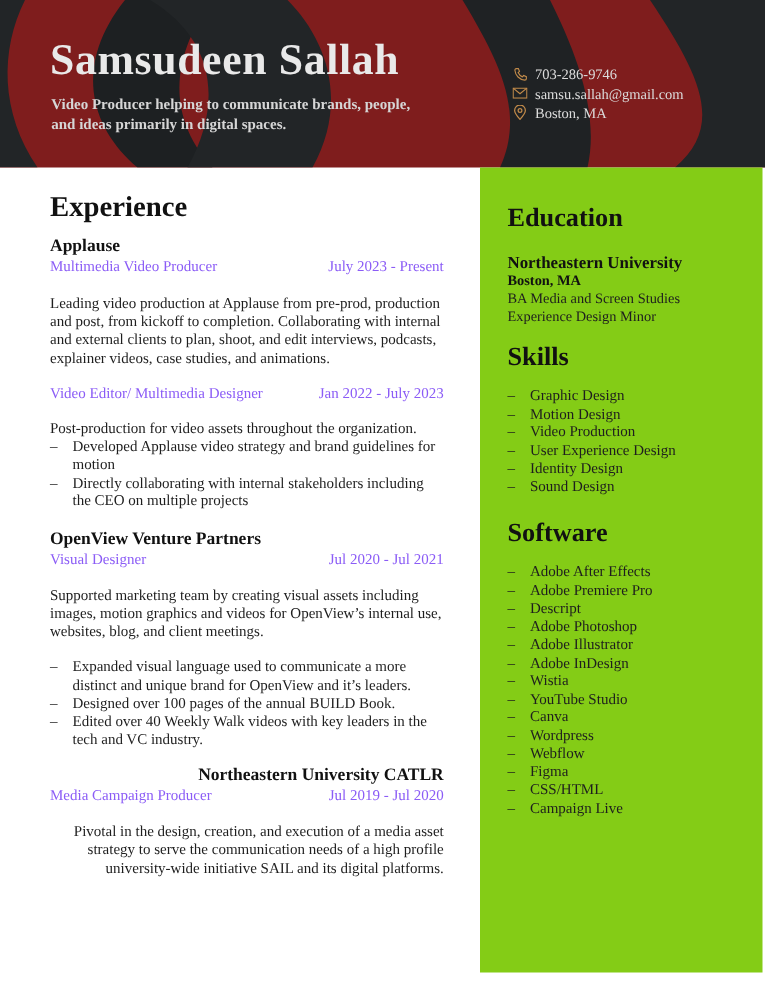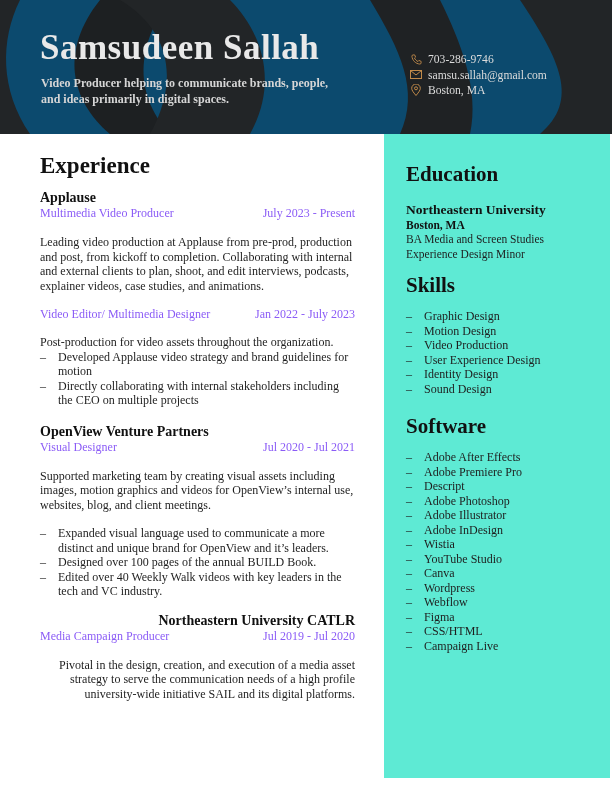--- a/index.html
+++ b/index.html
@@ -1,21 +1,21 @@
 <!DOCTYPE html>
 <html><head>
   <meta charset="utf-8">
   <style>
     * { margin: 0; padding: 0; box-sizing: border-box; }
     html, body { width: 612px; height: 792px; background: #ffffff; overflow: hidden; }
     body { position: relative; font-family: "DejaVu Serif", "Liberation Serif", serif; color: #1e1e1e; }
 
     .header {
       position: absolute; left: 0; top: 0; width: 612px; height: 134px;
-      background: #0c4a6e; overflow: hidden;
+      background: #7f1d1d; overflow: hidden;
     }
     .header svg.bg { position: absolute; left: 0; top: 0; }
     .name {
       position: absolute; left: 40px; top: 28px;
       font-family: "Liberation Serif", "DejaVu Serif", serif;
       font-size: 35px; font-weight: bold; color: #e9e9e9; letter-spacing: 0.5px;
       white-space: nowrap;
     }
     .tagline {
       position: absolute; left: 41px; top: 75px; width: 300px;
@@ -39,21 +39,21 @@
       font-size: 14px; line-height: 16px; color: #111;
     }
     .role-row { display: flex; justify-content: space-between; font-family: "Liberation Serif", serif; font-size: 12px; line-height: 15px; color: #8b5cf6; }
     .para { font-family: "Liberation Serif", serif; font-size: 12px; line-height: 14.5px; color: #1e1e1e; }
     ul.dash { list-style: none; }
     ul.dash li { position: relative; padding-left: 18px; font-family: "Liberation Serif", serif; font-size: 12px; line-height: 14.5px; color: #1e1e1e; }
     ul.dash li::before { content: "–"; position: absolute; left: 0; top: 0; }
 
     .sidebar {
       position: absolute; left: 384px; top: 134px; width: 226px; height: 644px;
-      background: #5eead4;
+      background: #84cc16;
     }
     .side-inner { position: absolute; left: 22px; top: 26px; width: 200px; }
     .side-h { font-family: "Liberation Serif", serif; font-weight: bold; font-size: 21px; line-height: 28px; color: #111; }
     .edu-school { font-family: "Liberation Serif", serif; font-weight: bold; font-size: 13.5px; line-height: 16px; color: #111; margin-top: 14px; }
     .edu-loc { font-family: "Liberation Serif", serif; font-weight: bold; font-size: 11.5px; line-height: 14px; color: #111; }
     .edu-line { font-family: "Liberation Serif", serif; font-size: 11.5px; line-height: 14.5px; color: #1e1e1e; }
     .side-list li { font-size: 11.5px; line-height: 14.5px; padding-left: 18px; }
   </style>
 </head>
 <body>

